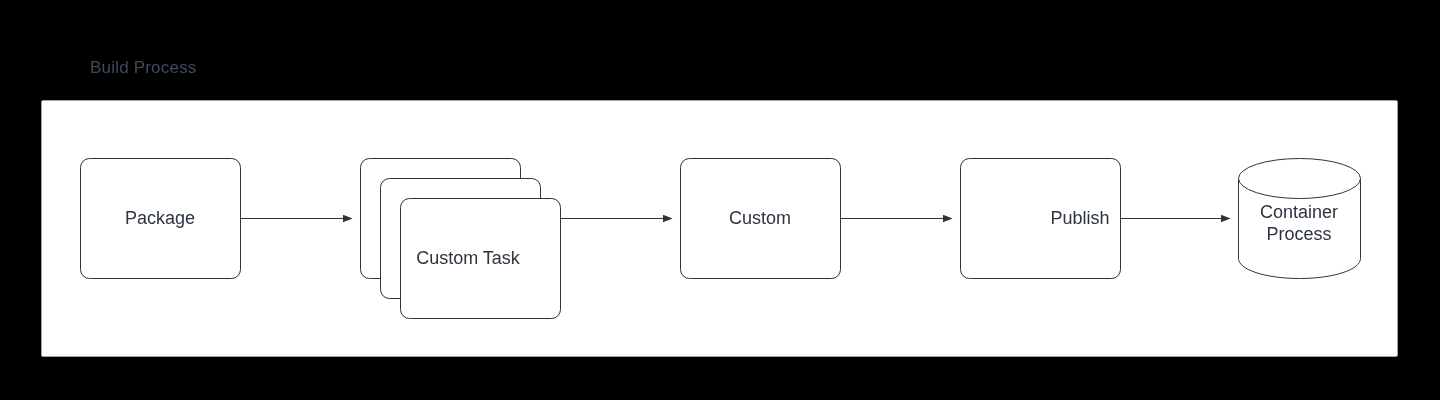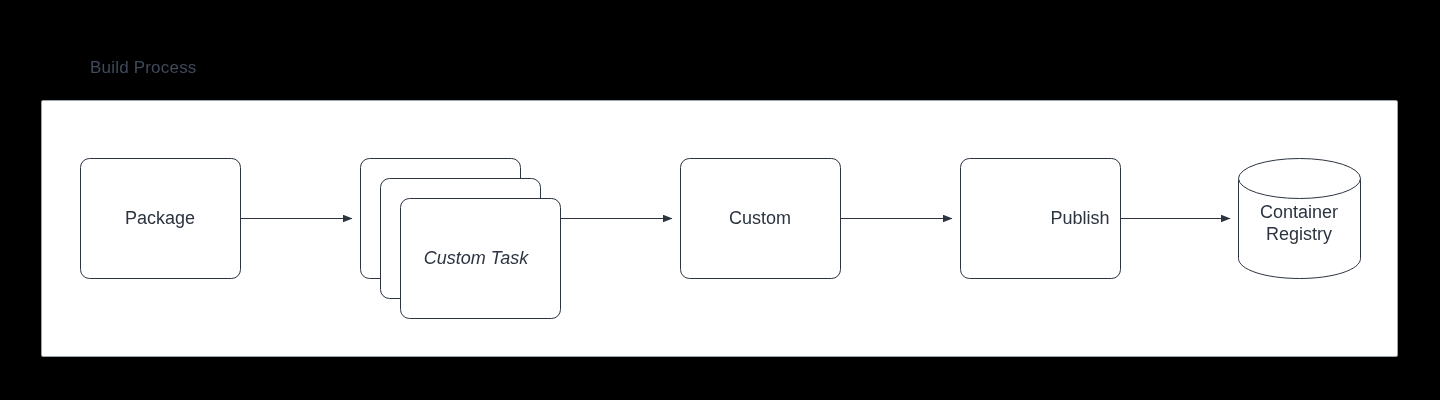--- a/index.html
+++ b/index.html
@@ -97,22 +97,22 @@
     </g>
 
     <line x1="241" y1="218.5" x2="352" y2="218.5" stroke="#2c3440" stroke-width="1.2" marker-end="url(#arrowhead)"></line>
     <line x1="561" y1="218.5" x2="672" y2="218.5" stroke="#2c3440" stroke-width="1.2" marker-end="url(#arrowhead)"></line>
     <line x1="841" y1="218.5" x2="952" y2="218.5" stroke="#2c3440" stroke-width="1.2" marker-end="url(#arrowhead)"></line>
     <line x1="1121" y1="218.5" x2="1230" y2="218.5" stroke="#2c3440" stroke-width="1.2" marker-end="url(#arrowhead)"></line>
   </svg>
 
   <div class="node-label" style="left:80px; top:158px; width:160px; height:120px;">Package</div>
 
-  <div class="node-label" style="left:396px; top:198px; width:160px; height:120px;font-style:italic;">Custom Task</div>
+  <div class="node-label" style="left:388px; top:198px; width:160px; height:120px;">Custom Task</div>
 
   <div class="node-label" style="left:680px; top:158px; width:160px; height:120px;">Custom</div>
 
   <div class="node-label" style="left:960px; top:158px; width:160px; height:120px;padding-left:40px;">Publish</div>
 
   <div class="node-label" style="left:1238px; top:168px; width:122px; height:110px;">Container
-Registry</div>
+Process</div>
 
 </div>
 
 </body></html>

